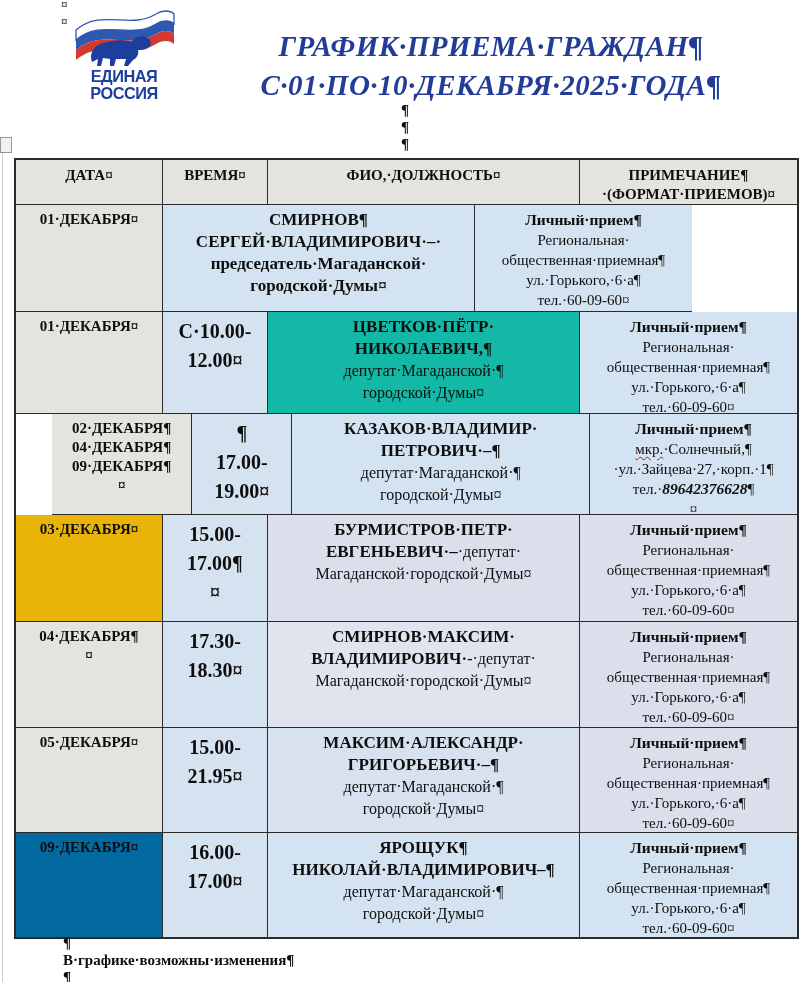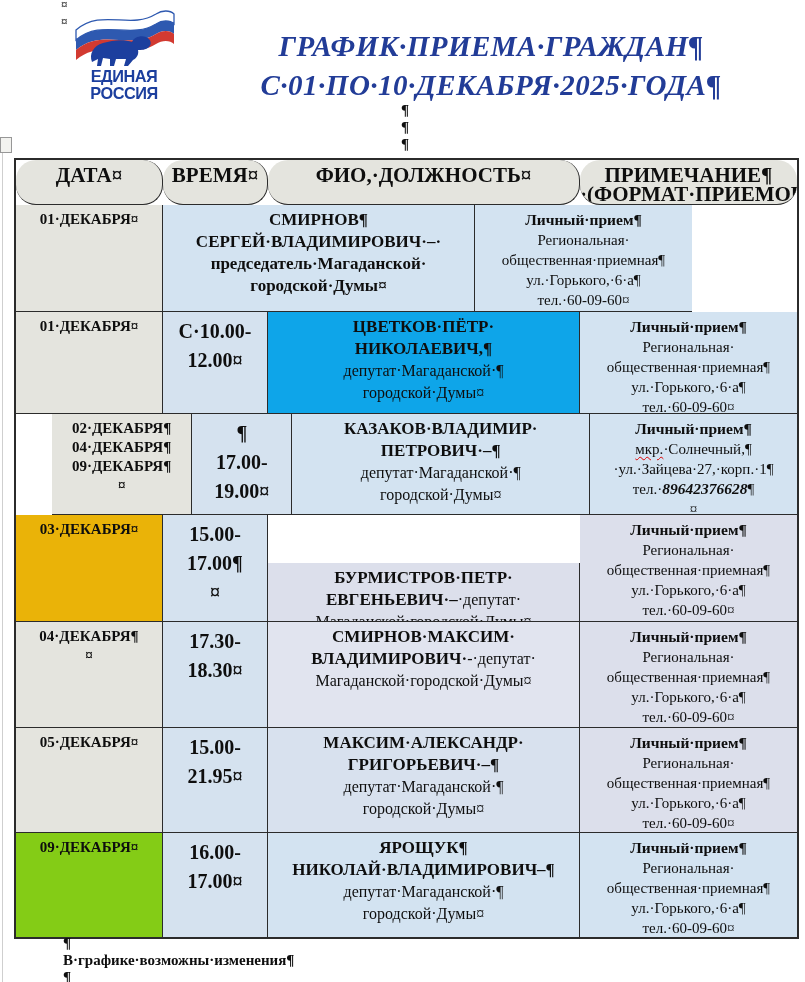--- a/index.html
+++ b/index.html
@@ -45,21 +45,21 @@
   }
   .trow .cell:last-child{border-right:none;}
   .trow:last-child .cell{border-bottom:none;}
   .hrow .cell{font-weight:bold;font-size:15.5px;line-height:19px;padding-top:6px;}
   .c-date{font-weight:bold;font-size:15px;line-height:19px;padding-top:5px;}
   .c-time{font-weight:bold;font-size:20px;line-height:29px;padding-top:5px;}
   .c-fio{font-size:16px;line-height:22px;padding-top:4px;}
   .c-fio .b{font-size:17px;}
   .c-note{font-size:15px;line-height:20px;padding-top:5px;}
   .c-note .b{font-size:15.5px;}
-  .hrow .c-date,.hrow .c-time,.hrow .c-fio,.hrow .c-note{font-size:21px;line-height:19px;padding-top:6px;font-weight:bold;border-radius:20px;}
+  .hrow .c-date,.hrow .c-time,.hrow .c-fio,.hrow .c-note{font-size:15px;line-height:19px;padding-top:6px;font-weight:bold;}
   .b{font-weight:bold;}
   .i{font-style:italic;}
   .spell{text-decoration:underline wavy #e00000 1px;text-underline-offset:2px;}
 
   .footer{position:absolute;left:63px;top:935px;font-size:15px;font-weight:bold;line-height:17px;}
 </style>
 </head>
 <body>
 
 <div class="page">
@@ -127,21 +127,21 @@
         </div>
       </div>
       <div class="trow" style="height: 102px;">
         <div class="cell c-date" style="width: 147px; background: rgb(228, 228, 222);">
           <div class="line"><span class="b">01·ДЕКАБРЯ¤</span></div>
         </div>
         <div class="cell c-time" style="width: 105px; background: rgb(213, 226, 239);">
           <div class="line"><span class="b">С·10.00-</span></div>
           <div class="line"><span class="b">12.00¤</span></div>
         </div>
-        <div class="cell c-fio" style="width: 312px; background: #0ea5e9;">
+        <div class="cell c-fio" style="width: 312px; background: #14b8a6;">
           <div class="line"><span class="b">ЦВЕТКОВ·ПЁТР·</span></div>
           <div class="line"><span class="b">НИКОЛАЕВИЧ,¶</span></div>
           <div class="line"><span>депутат·Магаданской·¶</span></div>
           <div class="line"><span>городской·Думы¤</span></div>
         </div>
         <div class="cell c-note" style="width: 217px; background: rgb(211, 227, 241);">
           <div class="line"><span class="b">Личный·прием¶</span></div>
           <div class="line"><span>Региональная·</span></div>
           <div class="line"><span>общественная·приемная¶</span></div>
           <div class="line"><span>ул.·Горького,·6·а¶</span></div>
@@ -176,21 +176,21 @@
       </div>
       <div class="trow" style="height: 107px;">
         <div class="cell c-date" style="width: 147px; background: #eab308;">
           <div class="line"><span class="b">03·ДЕКАБРЯ¤</span></div>
         </div>
         <div class="cell c-time" style="width: 105px; background: rgb(213, 226, 239);">
           <div class="line"><span class="b">15.00-</span></div>
           <div class="line"><span class="b">17.00¶</span></div>
           <div class="line"><span class="b">¤</span></div>
         </div>
-        <div class="cell c-fio" style="width: 312px; background: rgb(220, 223, 235); margin-top: 48px;">
+        <div class="cell c-fio" style="width: 312px; background: rgb(220, 223, 235);">
           <div class="line"><span class="b">БУРМИСТРОВ·ПЕТР·</span></div>
           <div class="line"><span class="b">ЕВГЕНЬЕВИЧ·–</span><span>·депутат·</span></div>
           <div class="line"><span>Магаданской·городской·Думы¤</span></div>
         </div>
         <div class="cell c-note" style="width: 217px; background: rgb(220, 223, 235);">
           <div class="line"><span class="b">Личный·прием¶</span></div>
           <div class="line"><span>Региональная·</span></div>
           <div class="line"><span>общественная·приемная¶</span></div>
           <div class="line"><span>ул.·Горького,·6·а¶</span></div>
           <div class="line"><span>тел.·60-09-60¤</span></div>
@@ -234,21 +234,21 @@
         </div>
         <div class="cell c-note" style="width: 217px; background: rgb(220, 223, 235);">
           <div class="line"><span class="b">Личный·прием¶</span></div>
           <div class="line"><span>Региональная·</span></div>
           <div class="line"><span>общественная·приемная¶</span></div>
           <div class="line"><span>ул.·Горького,·6·а¶</span></div>
           <div class="line"><span>тел.·60-09-60¤</span></div>
         </div>
       </div>
       <div class="trow" style="height: 104px;">
-        <div class="cell c-date" style="width: 147px; background: #84cc16;">
+        <div class="cell c-date" style="width: 147px; background: #0369a1;">
           <div class="line"><span class="b">09·ДЕКАБРЯ¤</span></div>
         </div>
         <div class="cell c-time" style="width: 105px; background: rgb(213, 226, 239);">
           <div class="line"><span class="b">16.00-</span></div>
           <div class="line"><span class="b">17.00¤</span></div>
         </div>
         <div class="cell c-fio" style="width: 312px; background: rgb(211, 227, 241);">
           <div class="line"><span class="b">ЯРОЩУК¶</span></div>
           <div class="line"><span class="b">НИКОЛАЙ·ВЛАДИМИРОВИЧ–¶</span></div>
           <div class="line"><span>депутат·Магаданской·¶</span></div>

